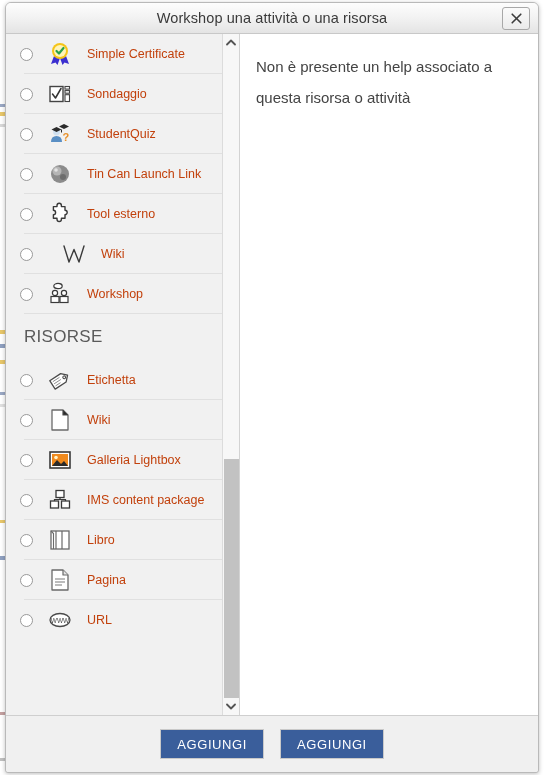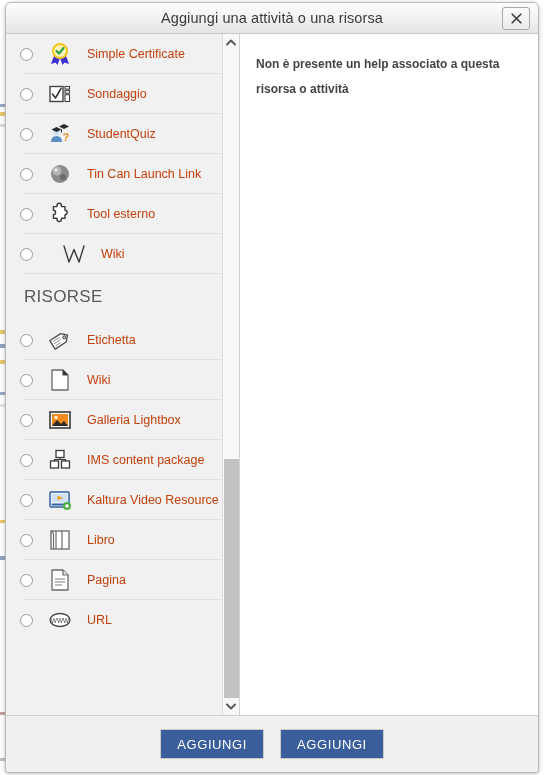--- a/index.html
+++ b/index.html
@@ -107,21 +107,21 @@
   #sb-thumb{
     position:absolute;left:1px;width:15px;top:425px;height:255px;
     background:#c2c2c2;cursor:pointer;
   }
 
   
   #help-col{
     flex:1 1 auto;background:#ffffff;padding:18px 16px 0 16px;box-sizing:border-box;
   }
   #help-text{
-    font-size:12px;color:#444;line-height:2.05;max-width:262px;font-weight:bold;
+    font-size:15px;color:#444;line-height:2.05;max-width:262px;
   }
 
   
   #footer{
     flex:0 0 56px;height:56px;background:#f0f0f0;
     display:flex;align-items:center;justify-content:center;gap:16px;
     border-radius:0 0 3px 3px;
   }
   .btn{
     min-width:98px;height:30px;padding:0 16px;
@@ -145,21 +145,21 @@
   <div class="strip" style="top:404px;height:3px;background:#e0e0e0;"></div>
   <div class="strip" style="top:520px;height:3px;background:#e8c76a;"></div>
   <div class="strip" style="top:556px;height:4px;background:#8fa0c0;"></div>
   <div class="strip" style="top:712px;height:3px;background:#c4a0a0;"></div>
   <div class="strip" style="top:758px;height:3px;background:#c0c0c0;"></div>
 </div>
 
 <div id="dialog">
 
   <div id="titlebar">
-    <div id="title-text">Aggiungi una attività o una risorsa</div>
+    <div id="title-text">Workshop una attività o una risorsa</div>
     <div id="close-btn">
       <svg width="11" height="11" viewBox="0 0 11 11">
         <path d="M1.2 1.2 L9.8 9.8 M9.8 1.2 L1.2 9.8" stroke="#3c3c3c" stroke-width="1.6" stroke-linecap="round"></path>
       </svg>
     </div>
   </div>
 
   <div id="content">
 
     <div id="list-col">
@@ -241,20 +241,34 @@
           <div class="radio" style="position:absolute;left:14px;"></div>
           <div class="icon" style="margin-left:41px;">
             <svg width="24" height="24" viewBox="0 0 24 24">
               <path d="M2 4 L7 20 L12 7.5 L17 20 L22 4" stroke="#3a3a3a" stroke-width="1.4" fill="none" stroke-linecap="round" stroke-linejoin="round"></path>
             </svg>
           </div>
           <div class="row-label">Wiki</div>
           <div class="sep"></div>
         </div>
 
+        <div class="row">
+          <div class="radio"></div>
+          <div class="icon">
+            <svg width="24" height="24" viewBox="0 0 24 24">
+              <ellipse cx="10" cy="4" rx="4.2" ry="2.6" fill="#fff" stroke="#3a3a3a" stroke-width="1.2"></ellipse>
+              <circle cx="7" cy="11" r="2.6" fill="#fff" stroke="#3a3a3a" stroke-width="1.2"></circle>
+              <circle cx="16" cy="11" r="2.6" fill="#fff" stroke="#3a3a3a" stroke-width="1.2"></circle>
+              <rect x="3" y="14.5" width="8" height="6" fill="#fff" stroke="#3a3a3a" stroke-width="1.2"></rect>
+              <rect x="12" y="14.5" width="8" height="6" fill="#fff" stroke="#3a3a3a" stroke-width="1.2"></rect>
+            </svg>
+          </div>
+          <div class="row-label">Workshop</div>
+          <div class="sep"></div>
+        </div>
 
         <div class="section-head">RISORSE</div>
 
 
         <div class="row">
           <div class="radio"></div>
           <div class="icon">
             <svg width="24" height="24" viewBox="0 0 24 24">
               <g transform="rotate(-33 12 12)">
                 <path d="M3 7 L16 7 L21 12 L16 17 L3 17 Z" fill="#fff" stroke="#4a4a4a" stroke-width="1.3" stroke-linejoin="round"></path>
@@ -300,35 +314,20 @@
               <rect x="8" y="2.5" width="8" height="7" fill="#fff" stroke="#3a3a3a" stroke-width="1.3"></rect>
               <rect x="2.5" y="13" width="8" height="7" fill="#fff" stroke="#3a3a3a" stroke-width="1.3"></rect>
               <rect x="13.5" y="13" width="8" height="7" fill="#fff" stroke="#3a3a3a" stroke-width="1.3"></rect>
               <path d="M12 9.5 L12 11.5 M6.5 13 L6.5 11.5 L17.5 11.5 L17.5 13" stroke="#3a3a3a" stroke-width="1.2" fill="none"></path>
             </svg>
           </div>
           <div class="row-label">IMS content package</div>
           <div class="sep"></div>
         </div>
 
-        <div class="row">
-          <div class="radio"></div>
-          <div class="icon">
-            <svg width="24" height="24" viewBox="0 0 24 24">
-              <rect x="2" y="4" width="19" height="15" rx="1" fill="#fff" stroke="#2f5f9e" stroke-width="1.5"></rect>
-              <rect x="3.5" y="5.5" width="16" height="9" fill="#cfe2f5"></rect>
-              <rect x="3.5" y="15.5" width="16" height="2" fill="#2f5f9e"></rect>
-              <path d="M9.5 7.5 L15 10 L9.5 12.5 Z" fill="#f0a024"></path>
-              <circle cx="19" cy="18" r="4" fill="#4caf3f"></circle>
-              <path d="M19 16 L19 20 M17 18 L21 18" stroke="#fff" stroke-width="1.4"></path>
-            </svg>
-          </div>
-          <div class="row-label">Kaltura Video Resource</div>
-          <div class="sep"></div>
-        </div>
 
         <div class="row">
           <div class="radio"></div>
           <div class="icon">
             <svg width="24" height="24" viewBox="0 0 24 24">
               <rect x="3" y="3" width="18" height="18" fill="#fff" stroke="#6a6a6a" stroke-width="1.3"></rect>
               <path d="M8 3 L8 21" stroke="#6a6a6a" stroke-width="1.2"></path>
               <path d="M14 3 L14 21" stroke="#6a6a6a" stroke-width="1.2"></path>
               <path d="M3 3 L5.5 5.5 L5.5 21" stroke="#6a6a6a" stroke-width="1.1" fill="none"></path>
             </svg>

